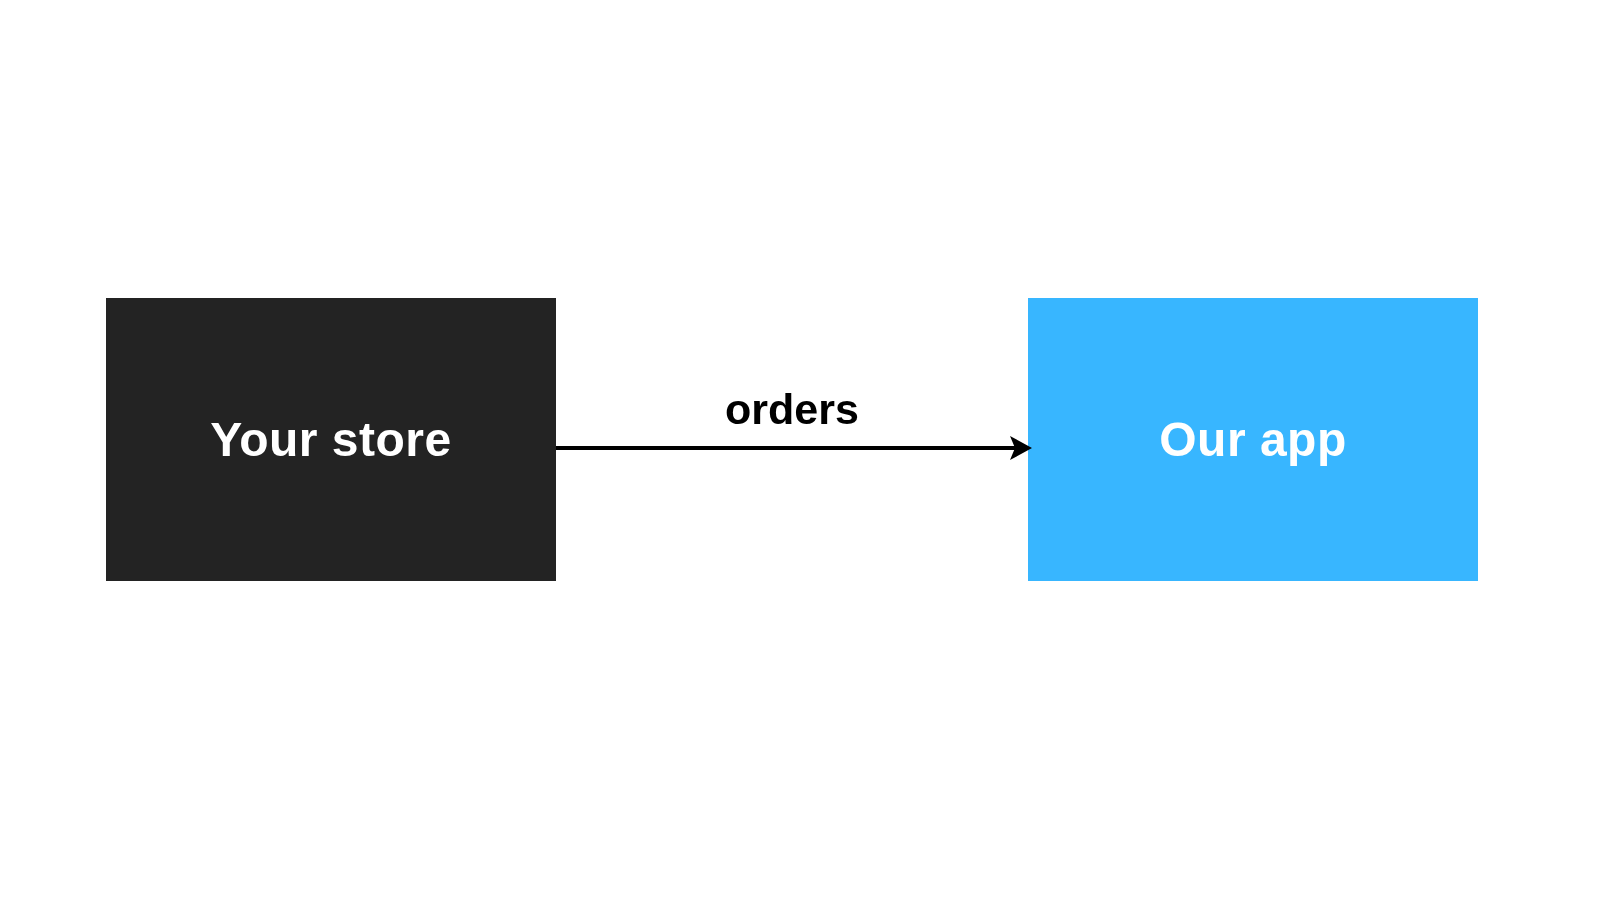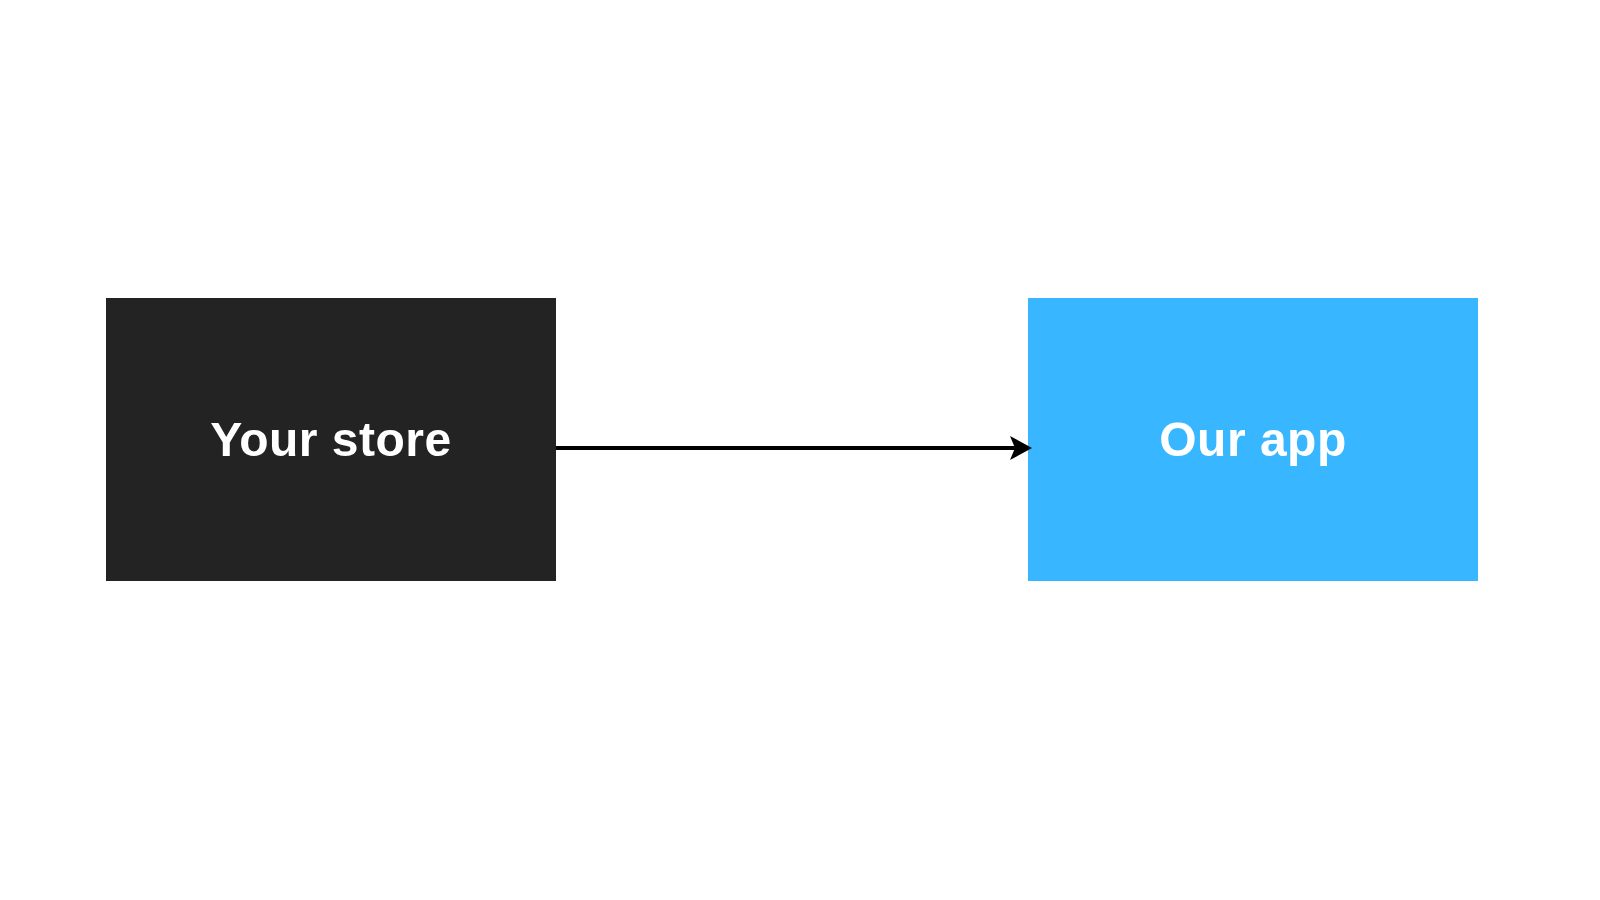--- a/index.html
+++ b/index.html
@@ -72,19 +72,20 @@
 <div class="canvas">
 
   <div class="node node-app">
     <span class="node-label">Our app</span>
   </div>
 
   <div class="node node-store">
     <span class="node-label">Your store</span>
   </div>
 
+  <div class="edge-label">orders</div>
 
   <svg class="edge-arrow" viewBox="0 0 478 28" xmlns="http://www.w3.org/2000/svg" aria-hidden="true">
     <line x1="0" y1="14" x2="462" y2="14" stroke="#000000" stroke-width="4"></line>
     <path d="M 476 14 L 454 2 L 459 14 L 454 26 Z" fill="#000000"></path>
   </svg>
 
 </div>
 
 </body></html>

